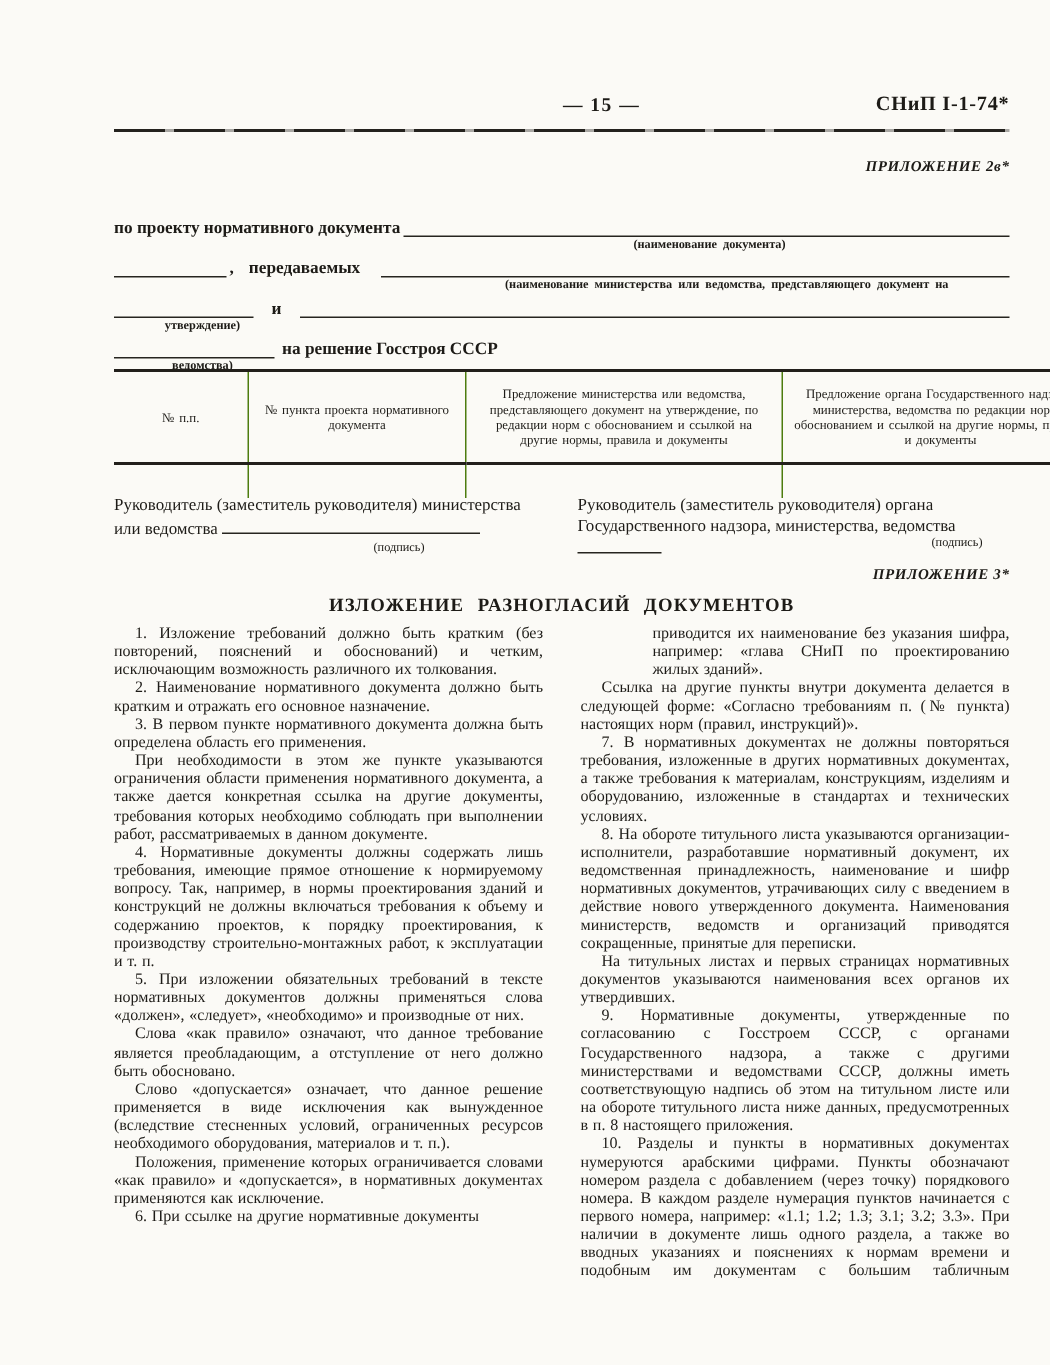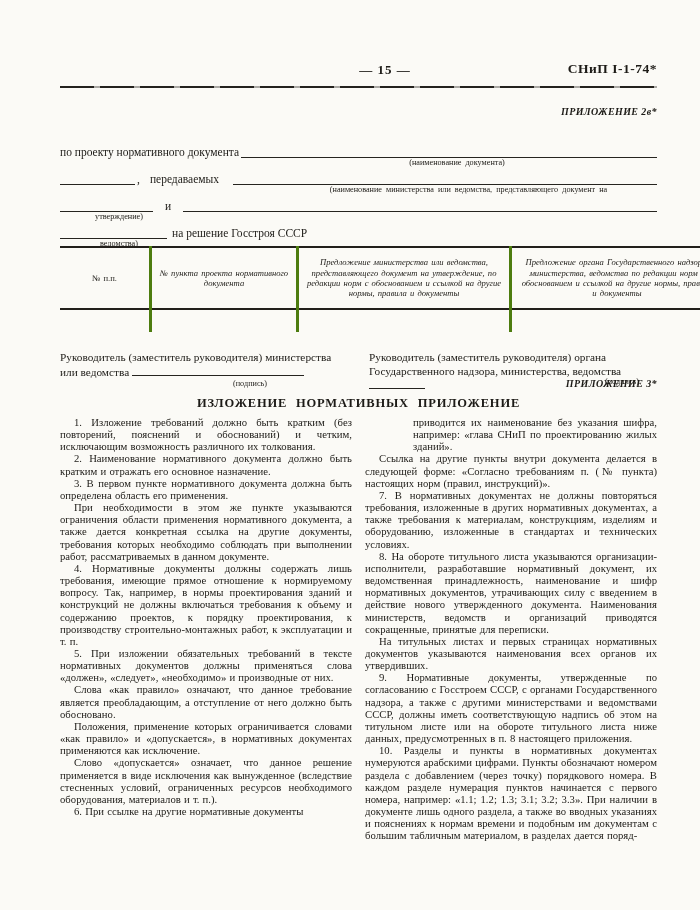--- a/index.html
+++ b/index.html
@@ -2,68 +2,68 @@
 <html lang="ru"><head>
 <meta charset="utf-8">
 <style>
   html,body{margin:0;padding:0;}
   body{
     width:700px;height:910px;position:relative;overflow:hidden;
     background:#fbfaf6;color:#1d1b17;
     font-family:"Liberation Serif","DejaVu Serif",serif;
     -webkit-font-smoothing:antialiased;
   }
-  .content{position:absolute;left:60px;top:0;width:597px;height:662px;}
+  .content{position:absolute;left:76px;top:0;width:597px;height:662px;}
 
   
   .pg-header{position:absolute;top:62px;left:0;width:100%;height:18px;font-weight:bold;font-size:13px;}
   .pg-num{position:absolute;left:240px;width:170px;text-align:center;letter-spacing:1px;}
   .doc-code{position:absolute;right:0;top:-1px;font-size:13.5px;letter-spacing:.5px;}
   .rule{position:absolute;top:86px;left:0;width:100%;height:2px;
     background:repeating-linear-gradient(90deg,#24221e 0 34px,rgba(36,34,30,.38) 34px 40px);}
 
   .apx-label{position:absolute;right:0;font-style:italic;font-weight:bold;font-size:10px;letter-spacing:.4px;}
   .apx2-label{top:106px;}
   .apx3-label{top:378px;}
 
   .h-title{position:absolute;left:0;width:100%;text-align:center;font-weight:bold;font-size:12.5px;
     letter-spacing:.8px;word-spacing:5px;}
   .h1{top:121px;}
   .h2{top:396px;}
 
   
-  .form{position:absolute;top:143px;left:0;width:100%;font-size:11.5px;}
+  .form{position:absolute;top:143px;left:0;width:100%;font-size:11.5px;font-weight:bold;}
   .frow{display:flex;align-items:flex-end;height:15px;white-space:nowrap;}
   .u{border-bottom:1.2px solid #26241f;height:12px;}
   .ufill{flex:1 1 auto;border-bottom:1.2px solid #26241f;height:12px;}
   .fcaps{display:flex;height:11px;font-size:8.2px;line-height:10px;word-spacing:2px;}
   .fcap{text-align:center;}
   .flabel{padding-right:2px;}
   .fgap{height:1px;}
 
   
   .dis-table{position:absolute;top:246px;left:0;width:597px;border-collapse:collapse;table-layout:fixed;
     border-top:2.4px solid #221f1b;}
   .dis-table th{font-weight:normal;font-size:8.6px;line-height:10.4px;text-align:center;vertical-align:middle;
     padding:3px 7px;height:54px;border-bottom:2.2px solid #221f1b;word-spacing:1px;}
-  .dis-table th+th,.dis-table td+td{border-left:3px solid #4d7c0f;font-style:italic;}
+  .dis-table th+th,.dis-table td+td{border-left:1px solid #4d7c0f;}
   .dis-table td{height:20px;}
   .c1{width:75px;} .c2{width:130px;} .c3{width:196px;} .c4{width:196px;}
 
   
   .sigs{position:absolute;top:331px;left:0;width:100%;display:flex;justify-content:space-between;
     font-size:11.3px;line-height:13.6px;}
-  .sig{width:288px;position:relative;margin-top:20px;}
+  .sig{width:288px;position:relative;}
   .sig-line{display:inline-block;border-bottom:1.2px solid #26241f;height:10px;}
   .sig-cap{font-size:8.2px;line-height:9px;}
   .sig-cap-l{margin-left:100px;width:180px;text-align:center;}
   .sig-cap-r{position:absolute;right:0;top:26px;width:70px;text-align:center;}
 
   
-  .cols{position:absolute;top:416px;left:0;width:597px;height:436px;display:flex;gap:13px;overflow:hidden;}
+  .cols{position:absolute;top:416px;left:0;width:597px;height:436px;display:flex;gap:25px;overflow:hidden;}
   .col{width:292px;font-size:10.7px;line-height:12.15px;text-align:justify;word-spacing:.5px;}
   .para{margin:0;text-indent:14px;}
   .para.noindent{text-indent:0;margin-left:48px;}
 </style>
 </head>
 <body>
 
 <div class="content">
 
   <div class="pg-header">
@@ -139,33 +139,33 @@
       <span>Руководитель (заместитель руководителя) министерства или ведомства </span><span class="sig-line" style="width:172px;"></span>
       <div class="sig-cap sig-cap-l">(подпись)</div>
     </div>
     <div class="sig">
       <span>Руководитель (заместитель руководителя) органа Государственного надзора, министерства, ведомства </span><span class="sig-line" style="width:56px;"></span>
       <div class="sig-cap sig-cap-r">(подпись)</div>
     </div>
   </div>
 
   <div class="apx-label apx3-label">ПРИЛОЖЕНИЕ 3*</div>
-  <div class="h-title h2">ИЗЛОЖЕНИЕ НОРМАТИВНЫХ ПРИЛОЖЕНИЕ</div>
+  <div class="h-title h2">ИЗЛОЖЕНИЕ РАЗНОГЛАСИЙ ДОКУМЕНТОВ</div>
 
   <div class="cols">
     <div class="col">
         <p class="para">1. Изложение требований должно быть кратким (без повторений, пояснений и обоснований) и четким, исключающим возможность различного их толкования.</p>
         <p class="para">2. Наименование нормативного документа должно быть кратким и отражать его основное назначение.</p>
         <p class="para">3. В первом пункте нормативного документа должна быть определена область его применения.</p>
         <p class="para">При необходимости в этом же пункте указываются ограничения области применения нормативного документа, а также дается конкретная ссылка на другие документы, требования которых необходимо соблюдать при выполнении работ, рассматриваемых в данном документе.</p>
         <p class="para">4. Нормативные документы должны содержать лишь требования, имеющие прямое отношение к нормируемому вопросу. Так, например, в нормы проектирования зданий и конструкций не должны включаться требования к объему и содержанию проектов, к порядку проектирования, к производству строительно-монтажных работ, к эксплуатации и т. п.</p>
         <p class="para">5. При изложении обязательных требований в тексте нормативных документов должны применяться слова «должен», «следует», «необходимо» и производные от них.</p>
         <p class="para">Слова «как правило» означают, что данное требование является преобладающим, а отступление от него должно быть обосновано.</p>
+        <p class="para">Слово «допускается» означает, что данное решение применяется в виде исключения как вынужденное (вследствие стесненных условий, ограниченных ресурсов необходимого оборудования, материалов и т. п.).</p>
         <p class="para">Положения, применение которых ограничивается словами «как правило» и «допускается», в нормативных документах применяются как исключение.</p>
-        <p class="para">Слово «допускается» означает, что данное решение применяется в виде исключения как вынужденное (вследствие стесненных условий, ограниченных ресурсов необходимого оборудования, материалов и т. п.).</p>
         <p class="para">6. При ссылке на другие нормативные документы</p>
       </div>
     <div class="col">
         <p class="para noindent">приводится их наименование без указания шифра, например: «глава СНиП по проектированию жилых зданий».</p>
         <p class="para">Ссылка на другие пункты внутри документа делается в следующей форме: «Согласно требованиям п. (№ пункта) настоящих норм (правил, инструкций)».</p>
         <p class="para">7. В нормативных документах не должны повторяться требования, изложенные в других нормативных документах, а также требования к материалам, конструкциям, изделиям и оборудованию, изложенные в стандартах и технических условиях.</p>
         <p class="para">8. На обороте титульного листа указываются организации-исполнители, разработавшие нормативный документ, их ведомственная принадлежность, наименование и шифр нормативных документов, утрачивающих силу с введением в действие нового утвержденного документа. Наименования министерств, ведомств и организаций приводятся сокращенные, принятые для переписки.</p>
         <p class="para">На титульных листах и первых страницах нормативных документов указываются наименования всех органов их утвердивших.</p>
         <p class="para">9. Нормативные документы, утвержденные по согласованию с Госстроем СССР, с органами Государственного надзора, а также с другими министерствами и ведомствами СССР, должны иметь соответствующую надпись об этом на титульном листе или на обороте титульного листа ниже данных, предусмотренных в п. 8 настоящего приложения.</p>
         <p class="para">10. Разделы и пункты в нормативных документах нумеруются арабскими цифрами. Пункты обозначают номером раздела с добавлением (через точку) порядкового номера. В каждом разделе нумерация пунктов начинается с первого номера, например: «1.1; 1.2; 1.3; 3.1; 3.2; 3.3». При наличии в документе лишь одного раздела, а также во вводных указаниях и пояснениях к нормам времени и подобным им документам с большим табличным материалом, в разделах дается поряд-</p>

